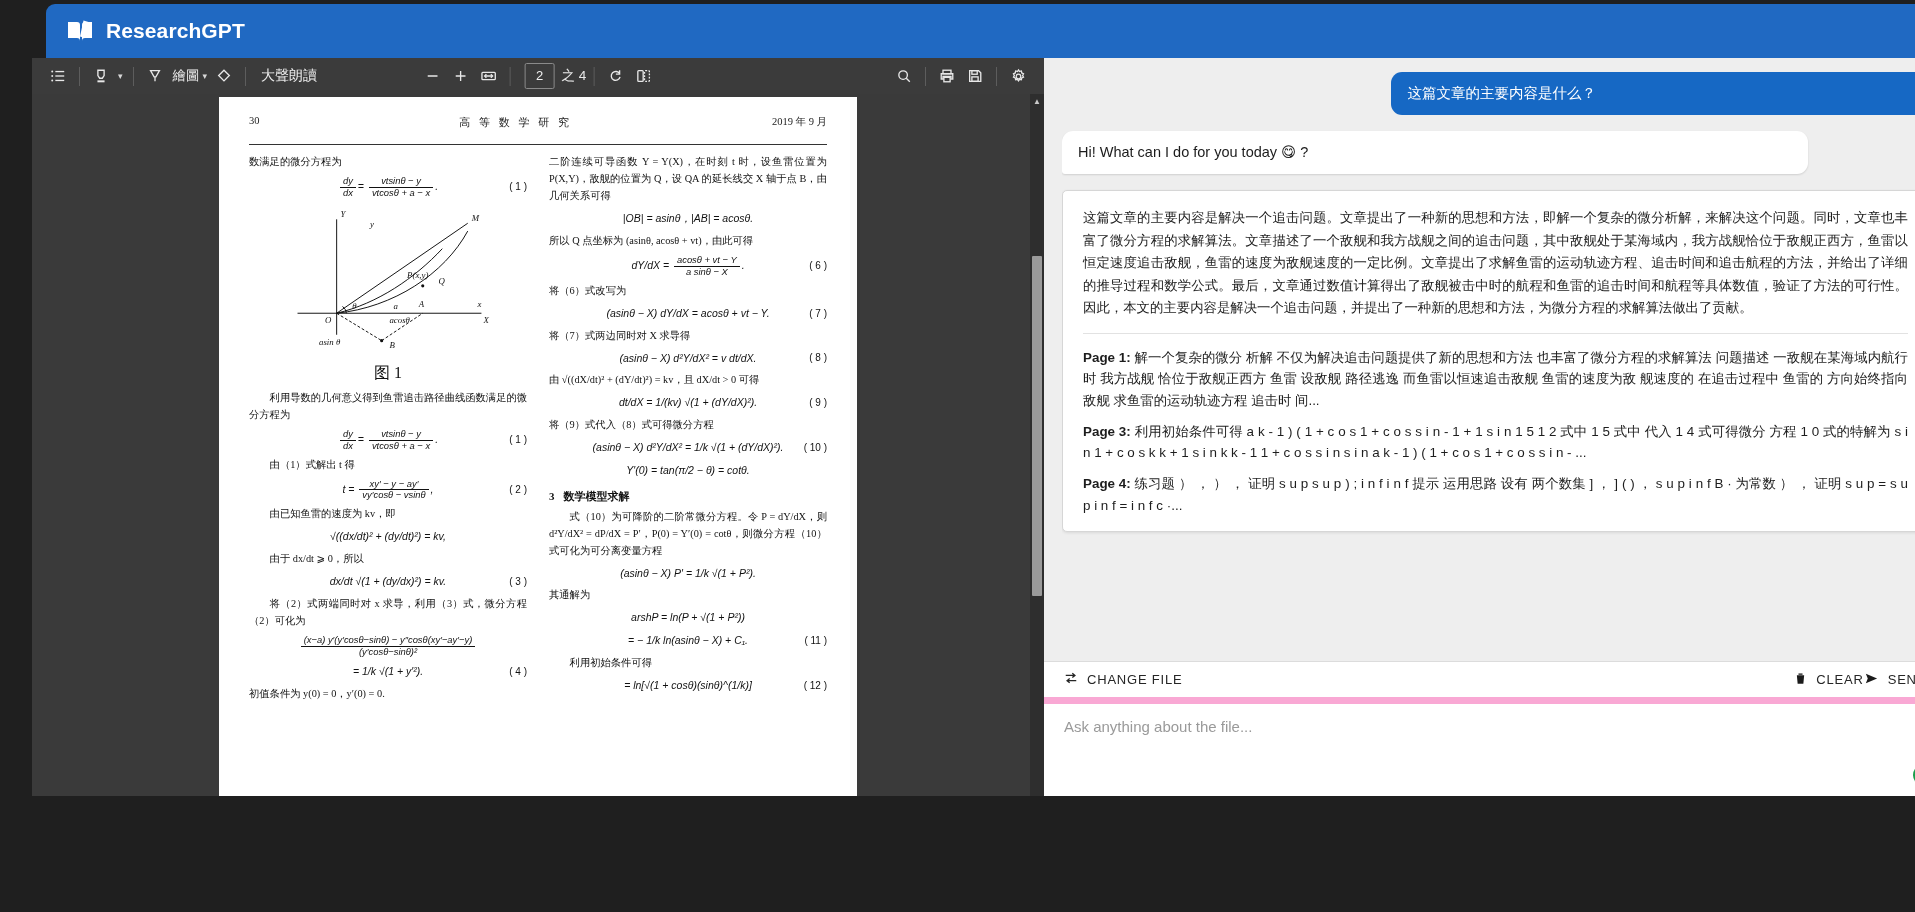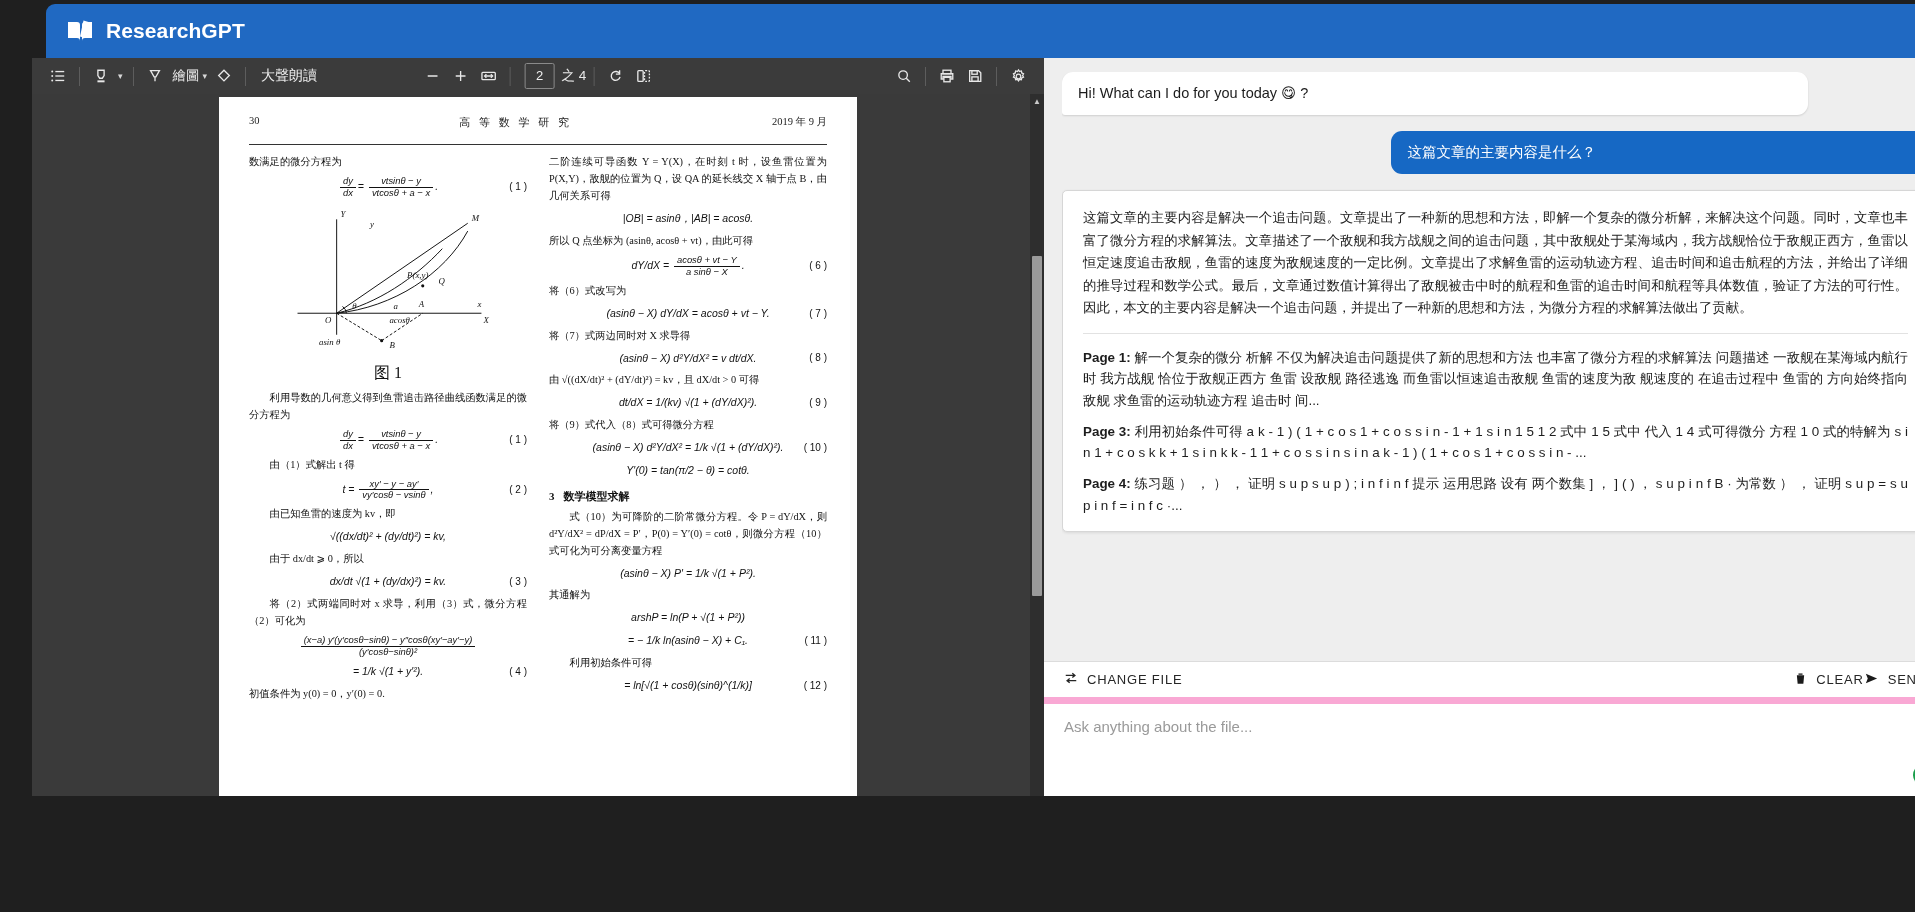--- a/index.html
+++ b/index.html
@@ -537,23 +537,23 @@
           <div class="up">▲</div>
           <div class="thumb"></div>
         </div>
       </div>
     </div>
 
     <div class="chat-pane">
 
       <div class="chat-scroll">
 
+        <div class="bubble user">这篇文章的主要内容是什么？</div>
+
         <div class="bubble bot">Hi! What can I do for you today 😋 ?</div>
-
-        <div class="bubble user">这篇文章的主要内容是什么？</div>
 
         <div class="answer-card">
           <div class="summary">这篇文章的主要内容是解决一个追击问题。文章提出了一种新的思想和方法，即解一个复杂的微分析解，来解决这个问题。同时，文章也丰富了微分方程的求解算法。文章描述了一个敌舰和我方战舰之间的追击问题，其中敌舰处于某海域内，我方战舰恰位于敌舰正西方，鱼雷以恒定速度追击敌舰，鱼雷的速度为敌舰速度的一定比例。文章提出了求解鱼雷的运动轨迹方程、追击时间和追击航程的方法，并给出了详细的推导过程和数学公式。最后，文章通过数值计算得出了敌舰被击中时的航程和鱼雷的追击时间和航程等具体数值，验证了方法的可行性。因此，本文的主要内容是解决一个追击问题，并提出了一种新的思想和方法，为微分方程的求解算法做出了贡献。</div>
           <hr>
           <div class="cite">
             <b>Page 1:</b>
             <span>解一个复杂的微分 析解 不仅为解决追击问题提供了新的思想和方法 也丰富了微分方程的求解算法 问题描述 一敌舰在某海域内航行时 我方战舰 恰位于敌舰正西方 鱼雷 设敌舰 路径逃逸 而鱼雷以恒速追击敌舰 鱼雷的速度为敌 舰速度的 在追击过程中 鱼雷的 方向始终指向敌舰 求鱼雷的运动轨迹方程 追击时 间...</span>
           </div>
           <div class="cite">
             <b>Page 3:</b>

